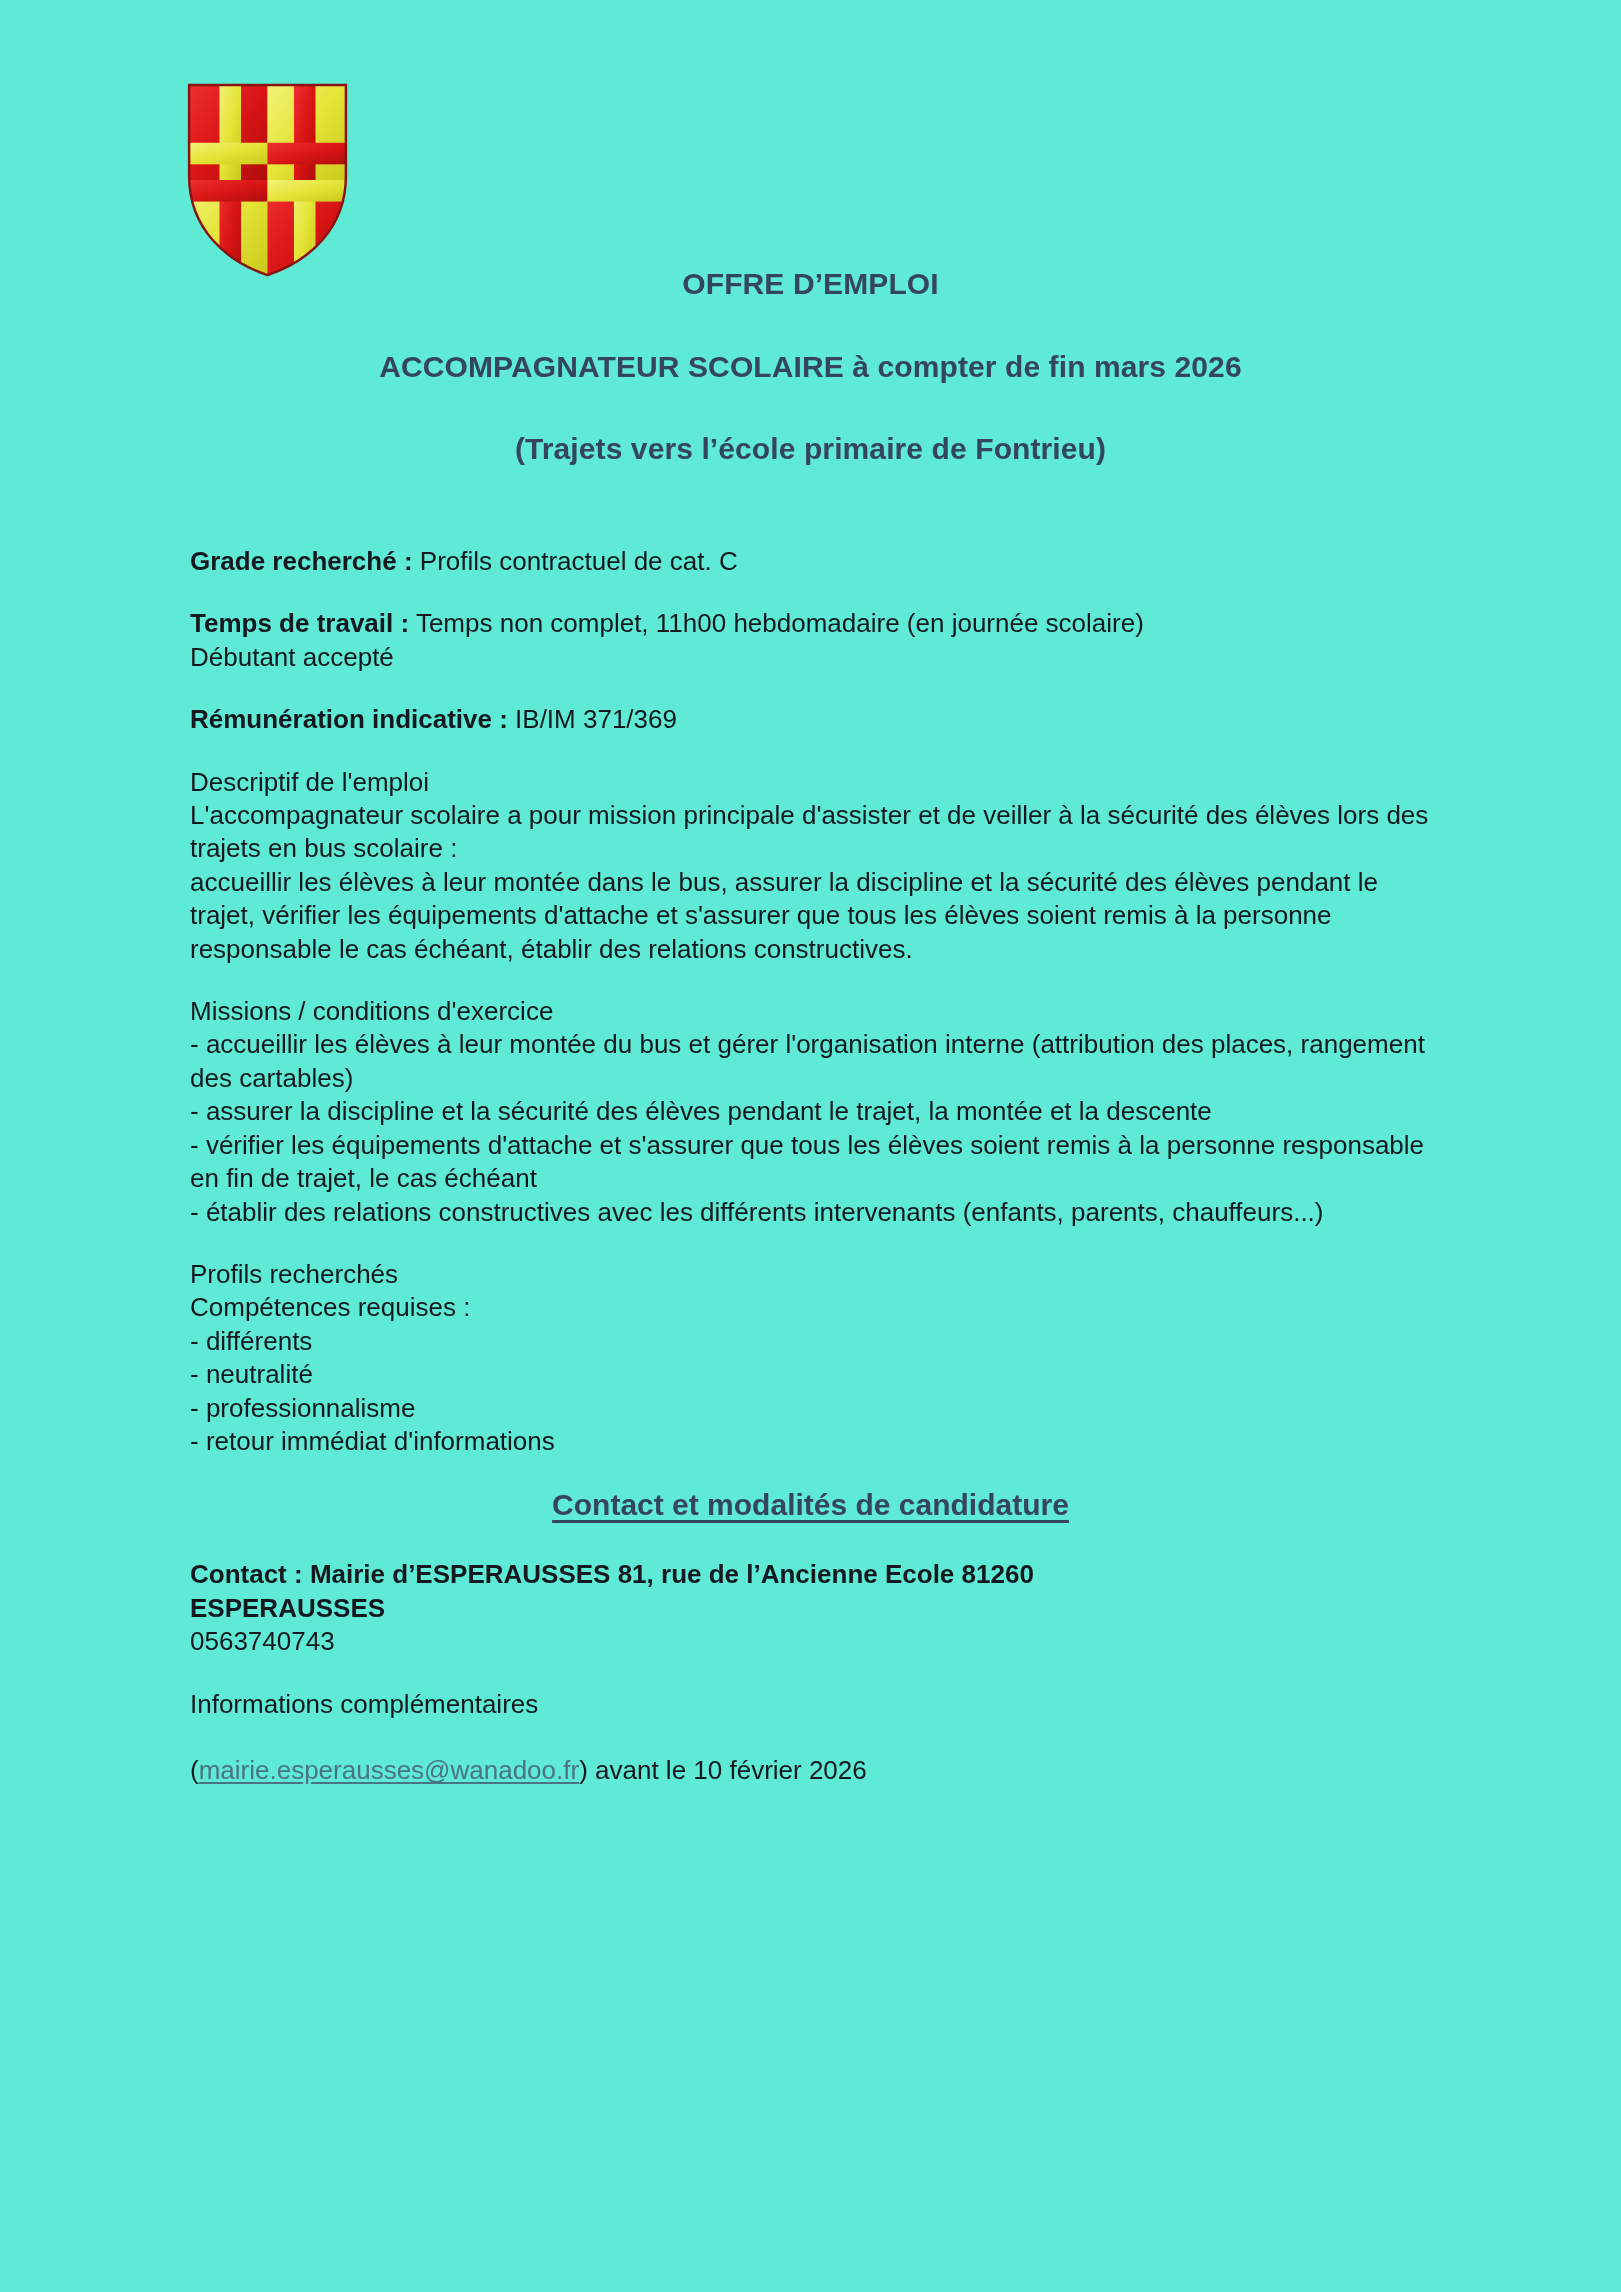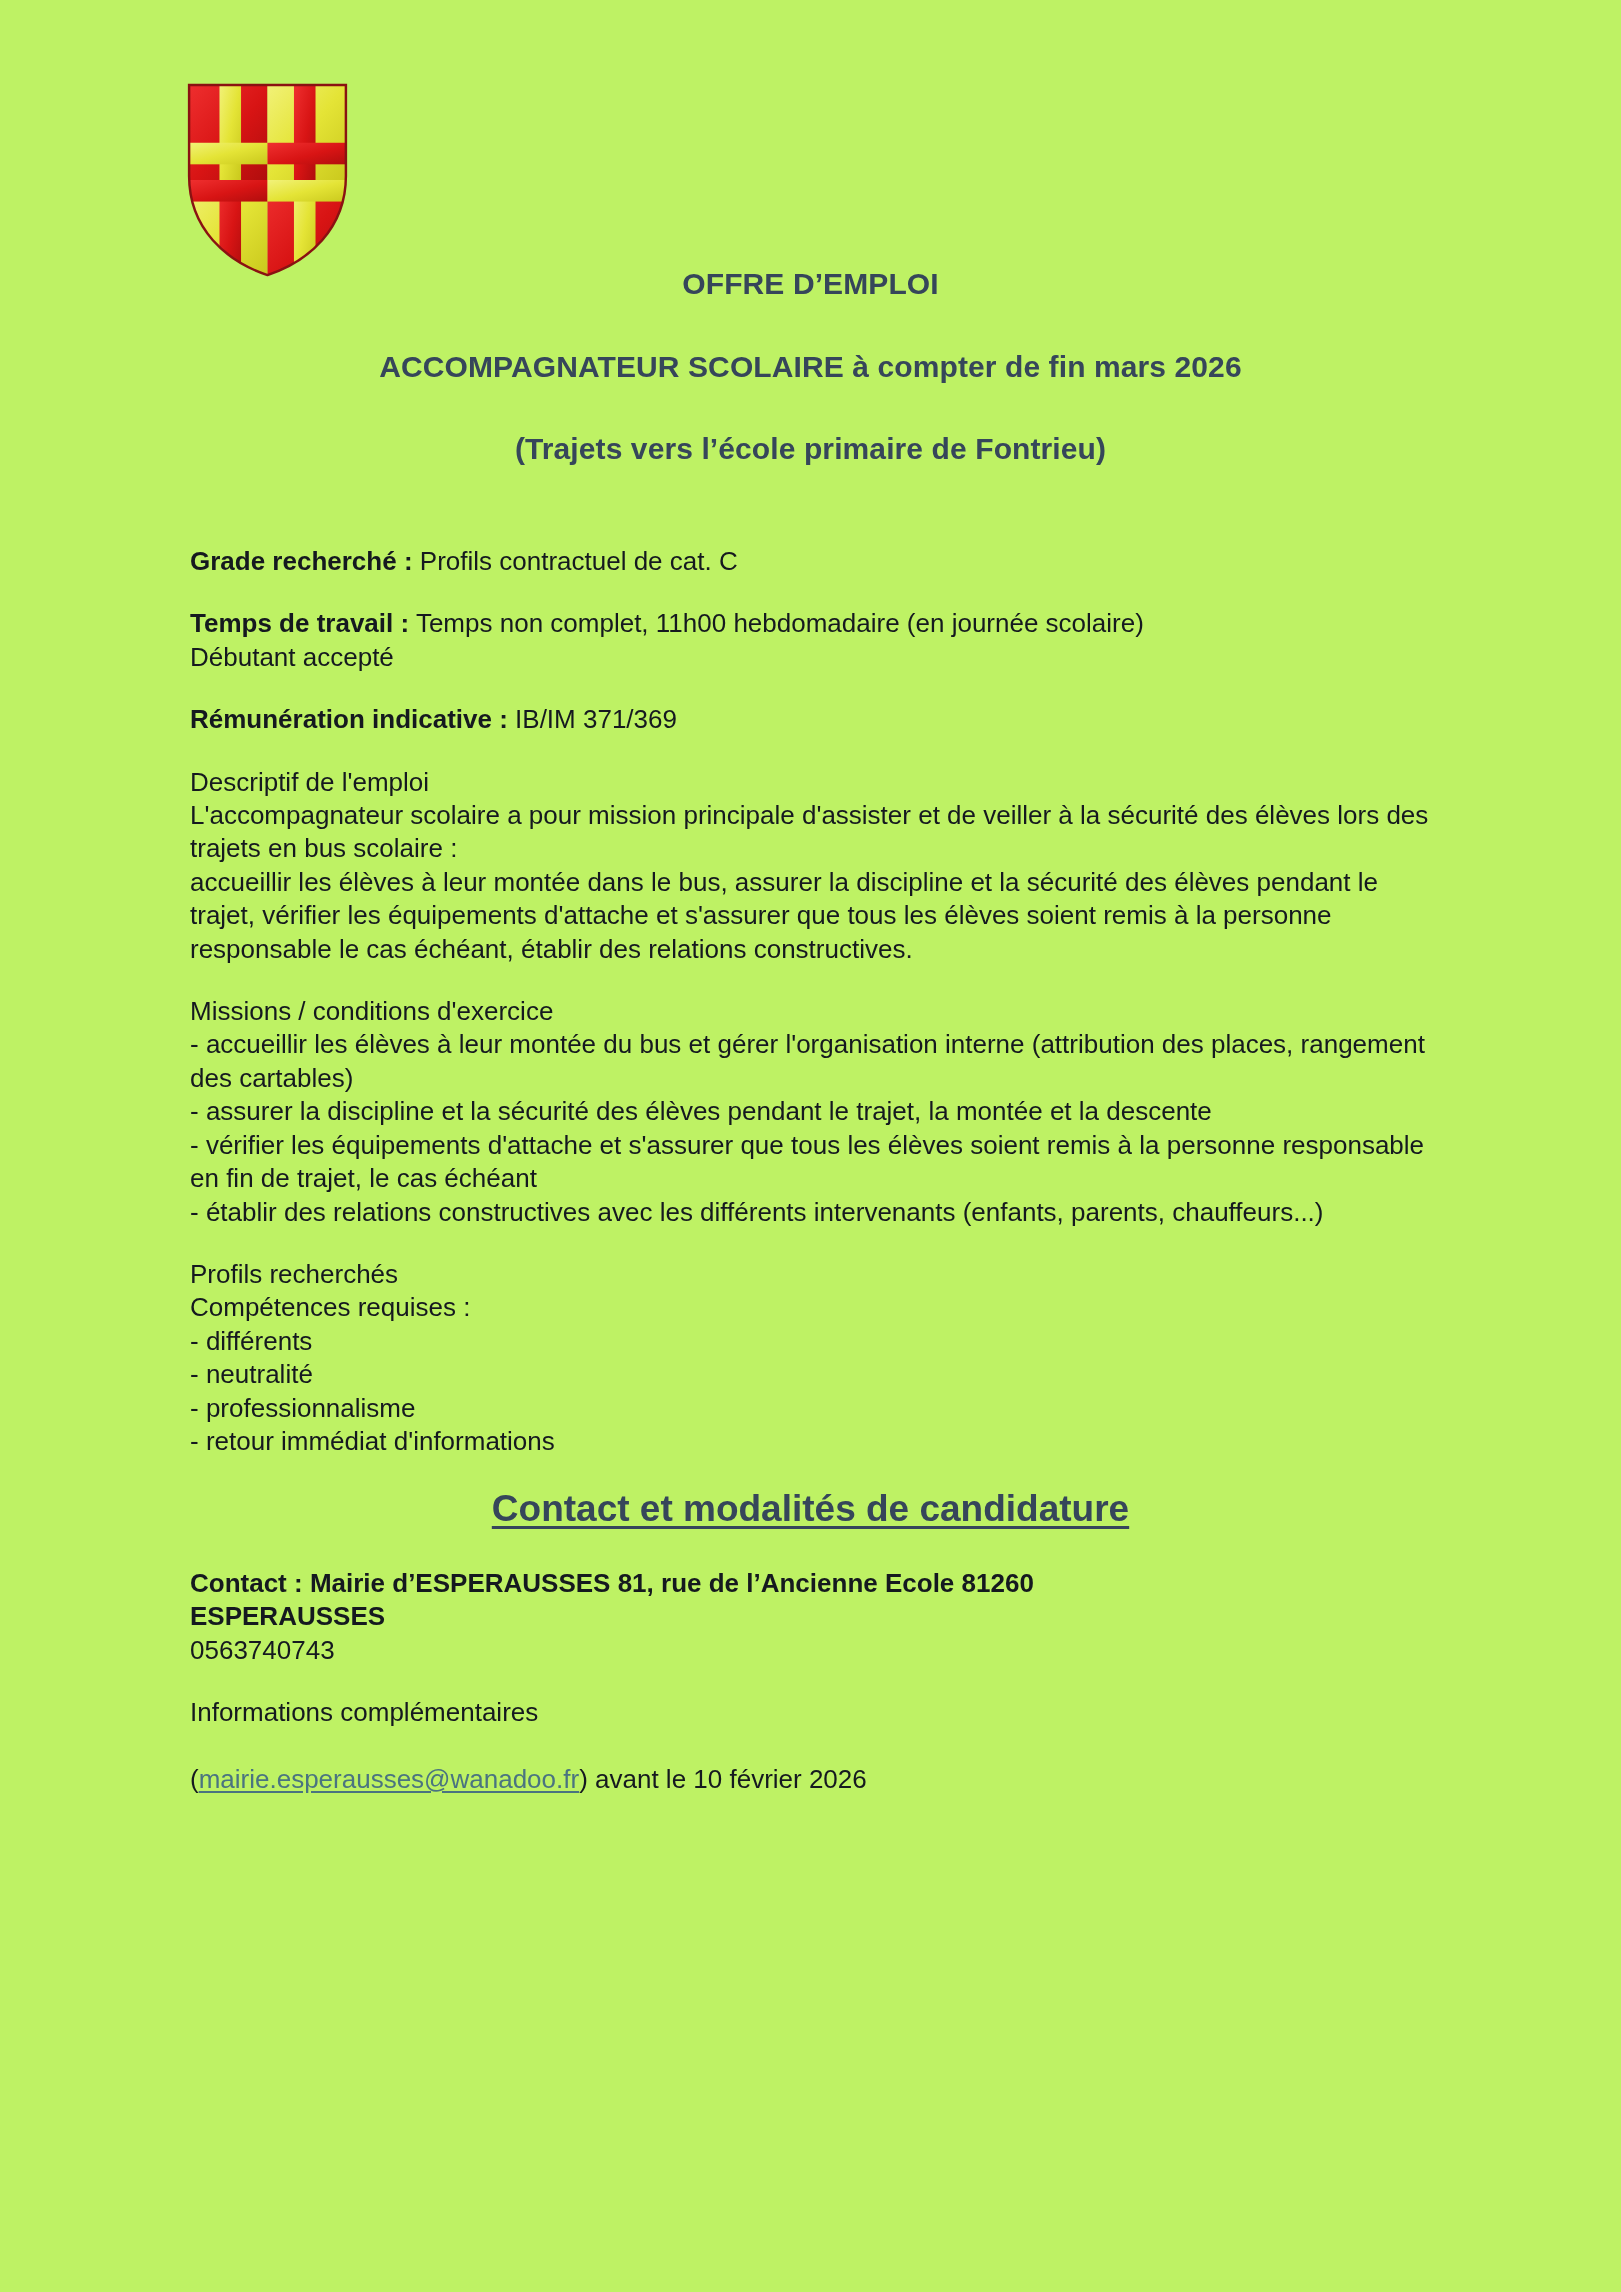--- a/index.html
+++ b/index.html
@@ -9,21 +9,21 @@
     background: #ffffff;
   }
   body {
     font-family: "Liberation Sans", sans-serif;
     color: #15191f;
   }
   .page {
     position: relative;
     width: 1621px;
     height: 2293px;
-    background: #bef264;
+    background: #5eead4;
     overflow: hidden;
     box-sizing: border-box;
   }
 
   
   .crest {
     position: absolute;
     left: 186px;
     top: 82px;
     width: 163px;
@@ -72,21 +72,21 @@
     font-weight: normal;
     font-size: 26px;
     line-height: 1.285;
   }
 
   
   .section-header {
     text-align: center;
     color: #36465a;
     font-weight: bold;
-    font-size: 37px;
+    font-size: 30px;
     line-height: 1.2;
     margin: 19px 0 35px 0;
   }
   .section-header span {
     text-decoration: underline;
     text-underline-offset: 4.9px;
   }
 
   .mail-link {
     color: #4a7480;

